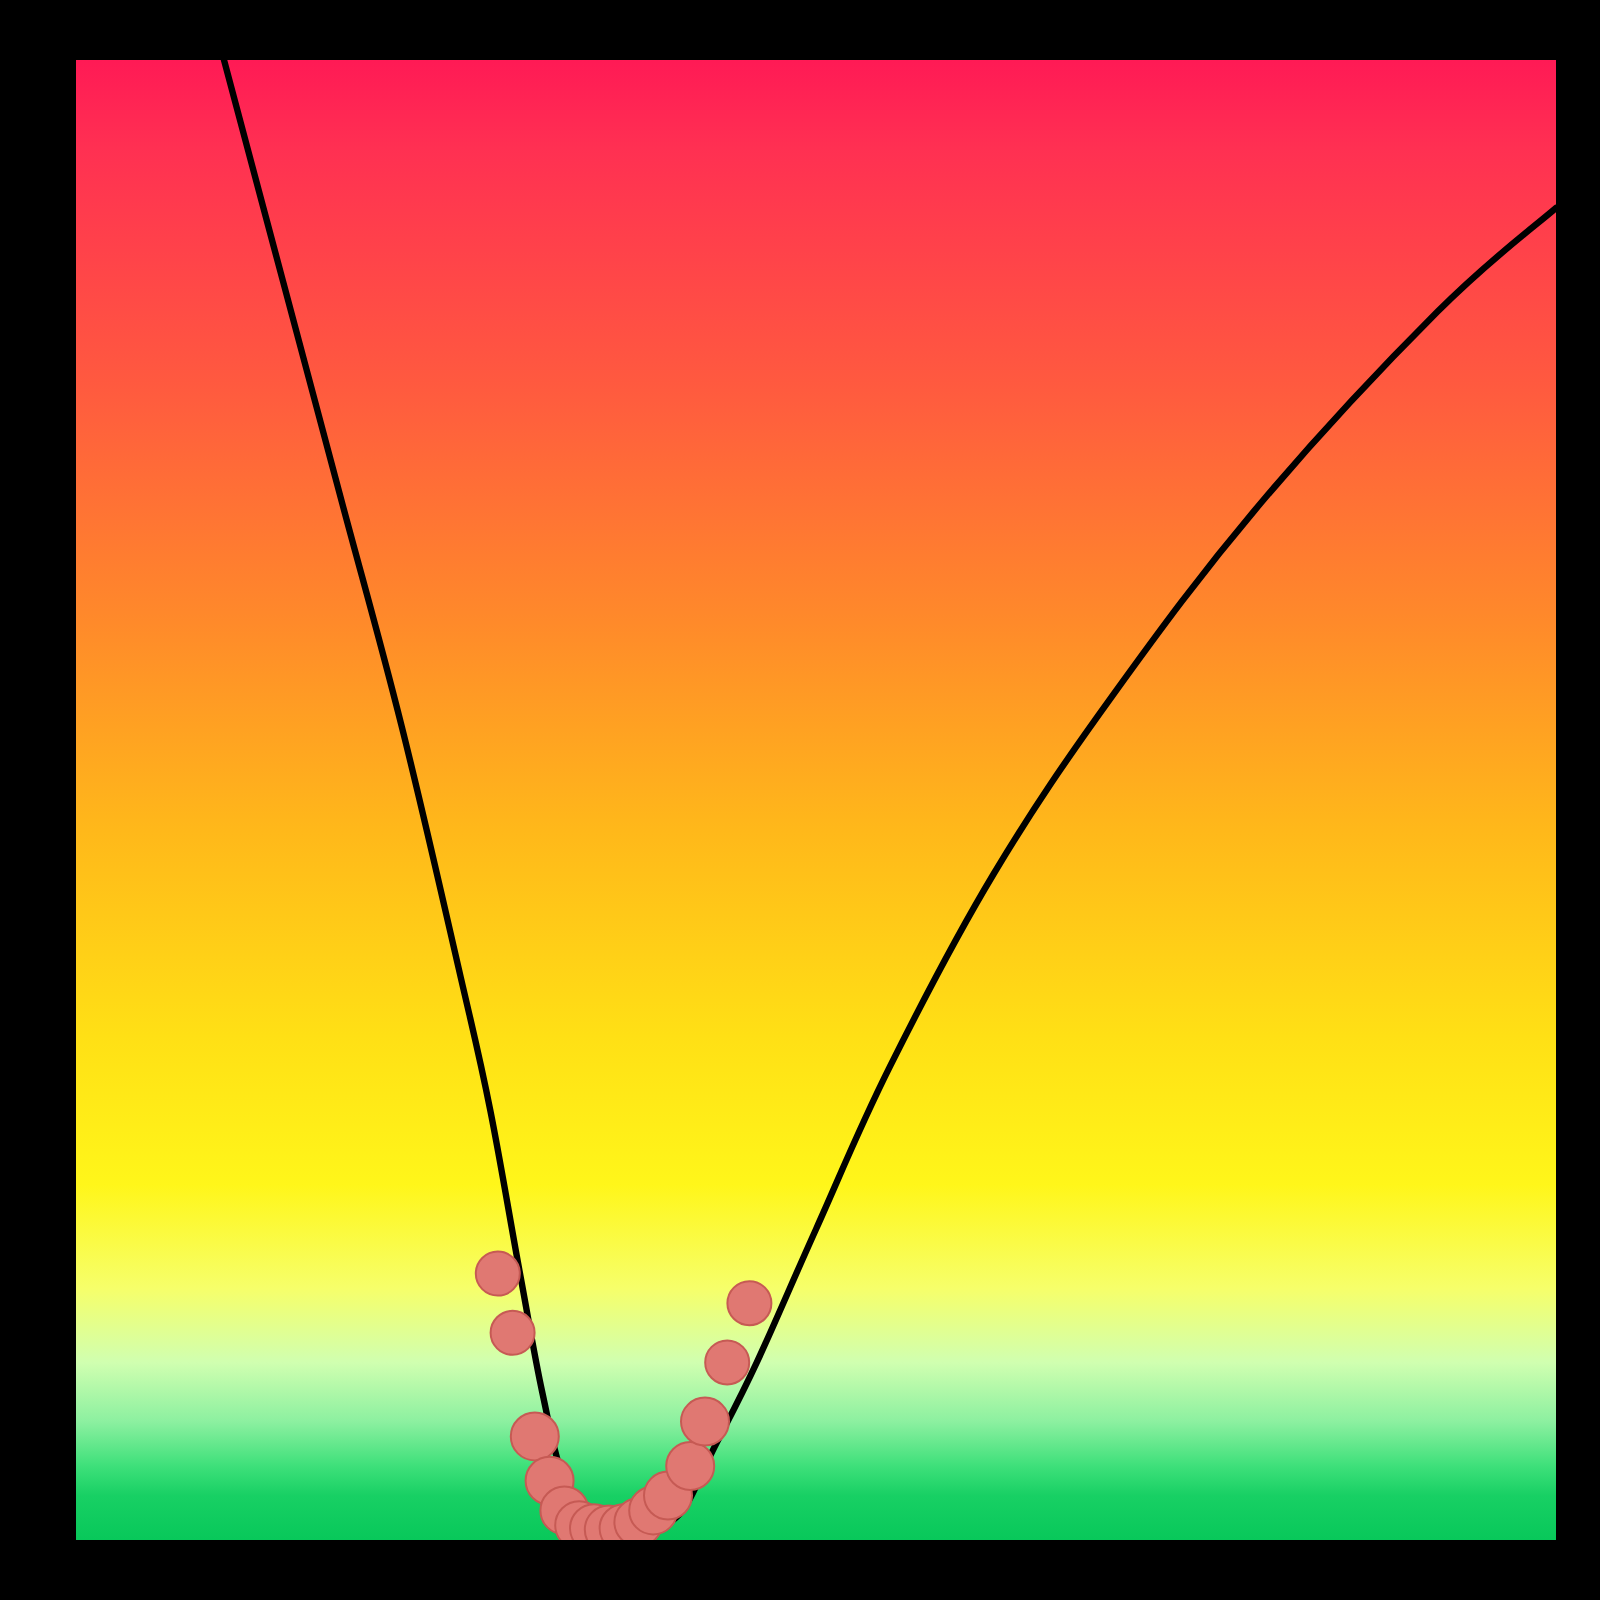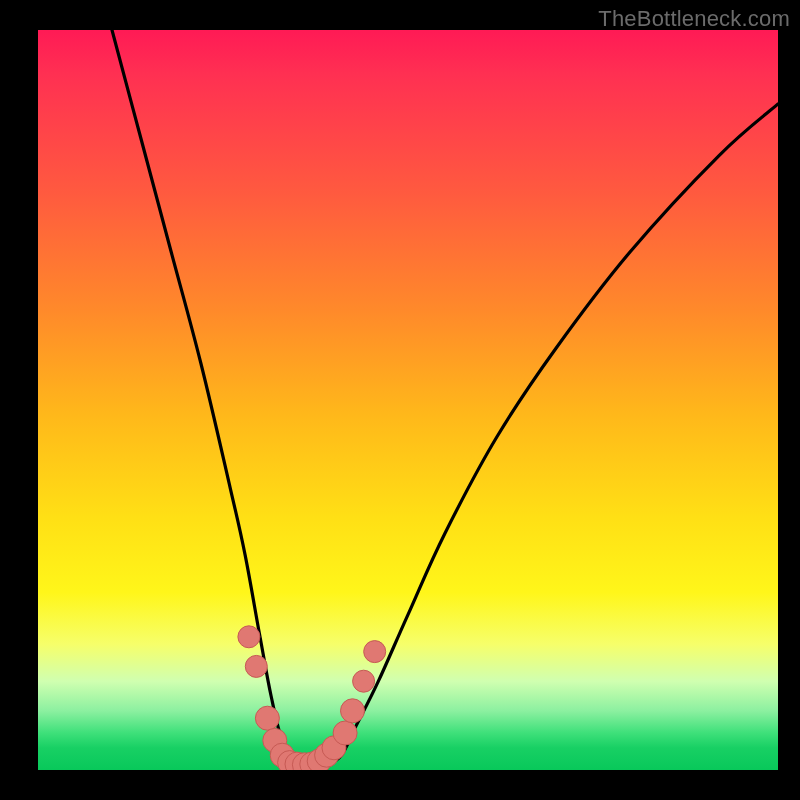--- a/index.html
+++ b/index.html
@@ -81,14 +81,13 @@
           <circle cx="281.2" cy="731.1" r="12" fill="#e07872" stroke="#c65a54" stroke-width="1"></circle>
           <circle cx="288.6" cy="725.2" r="12" fill="#e07872" stroke="#c65a54" stroke-width="1"></circle>
           <circle cx="296.0" cy="717.8" r="12" fill="#e07872" stroke="#c65a54" stroke-width="1"></circle>
           <circle cx="307.1" cy="703.0" r="12" fill="#e07872" stroke="#c65a54" stroke-width="1"></circle>
           <circle cx="314.5" cy="680.8" r="12" fill="#e07872" stroke="#c65a54" stroke-width="1"></circle>
           <circle cx="325.6" cy="651.2" r="11" fill="#e07872" stroke="#c65a54" stroke-width="1"></circle>
           <circle cx="336.7" cy="621.6" r="11" fill="#e07872" stroke="#c65a54" stroke-width="1"></circle>
         </g>
     </svg>
   </div>
-  <div class="watermark">TheBottleneck.com</div>
 </div>
 
 </body></html>

